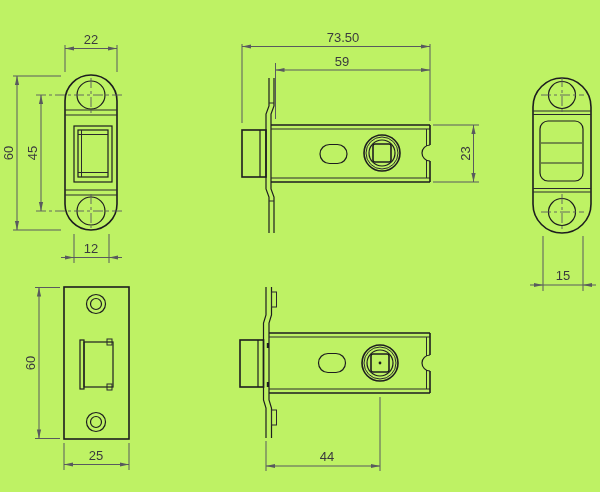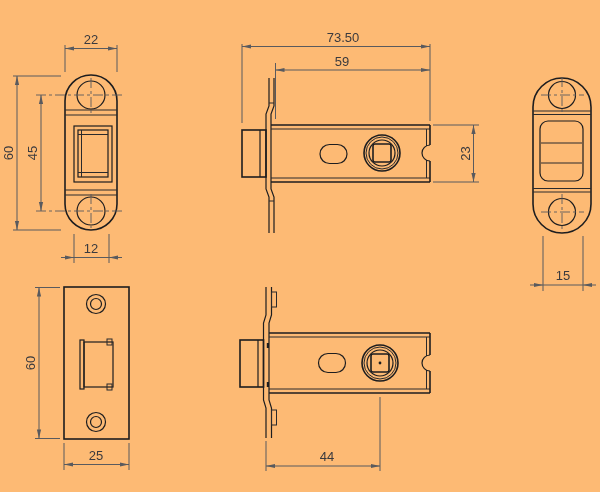--- a/index.html
+++ b/index.html
@@ -1,16 +1,16 @@
 <!DOCTYPE html>
 <html><head>
 <meta charset="utf-8">
 <style>
   html,body{margin:0;padding:0;background:#f2f2f2;}
-  .canvas{position:relative;width:600px;height:492px;background:#fdba74;overflow:hidden;
+  .canvas{position:relative;width:600px;height:492px;background:#bef264;overflow:hidden;
           font-family:"Liberation Sans",sans-serif;text-decoration:underline;}
   svg{display:block;}
   .ol{stroke:#1d1d1f;stroke-width:1.6;fill:none;}         
   .om{stroke:#1d1d1f;stroke-width:1.2;fill:none;}         
   .ot{stroke:#2a2a2c;stroke-width:1;fill:none;}           
   .fl{fill:#1d1d1f;stroke:none;}                          
   .dl{stroke:#595a5e;stroke-width:1;fill:none;}           
   .cl{stroke:#595a5e;stroke-width:0.9;fill:none;stroke-dasharray:10 3 3 3;} 
   .ar{fill:#595a5e;stroke:none;}                          
   text{font-size:13px;fill:#3a3a3e;}

